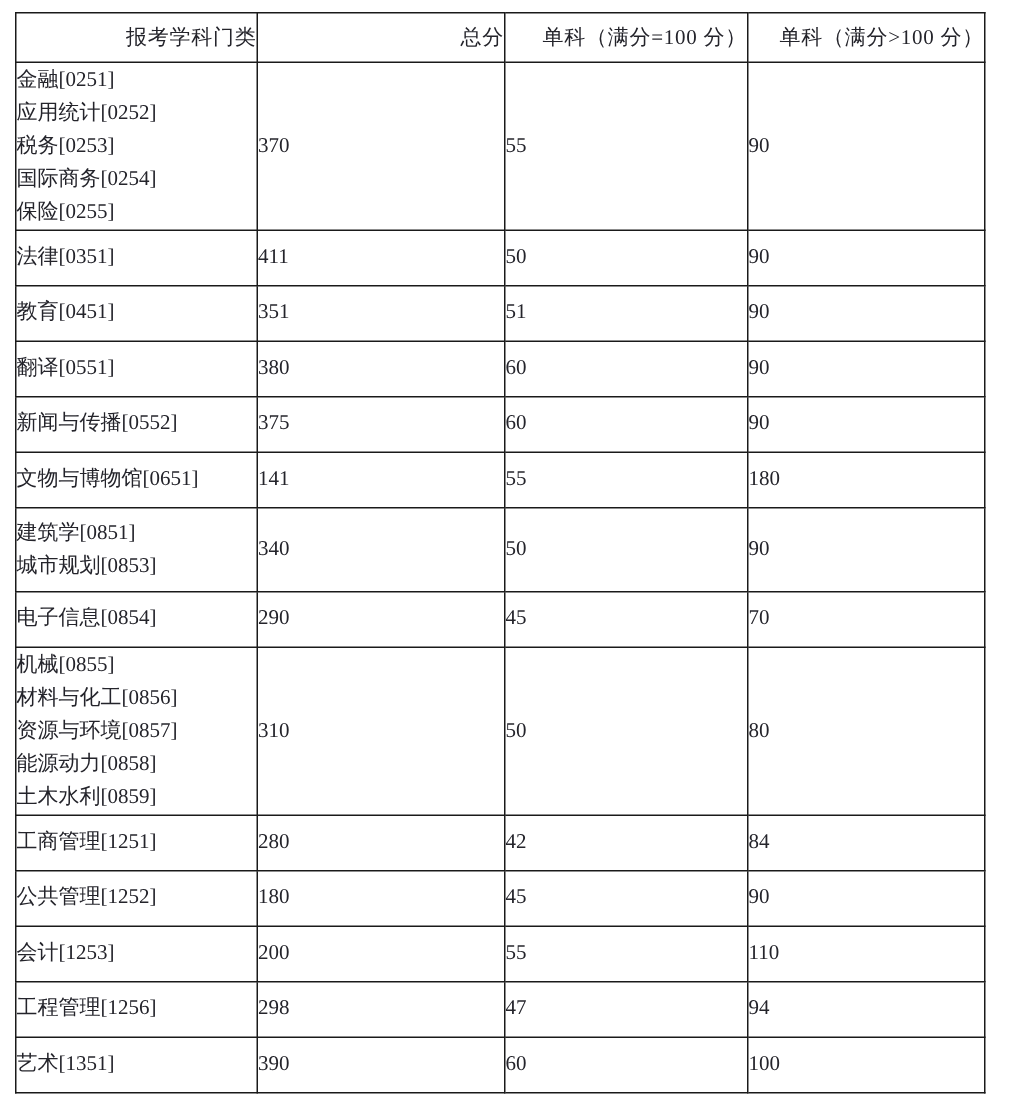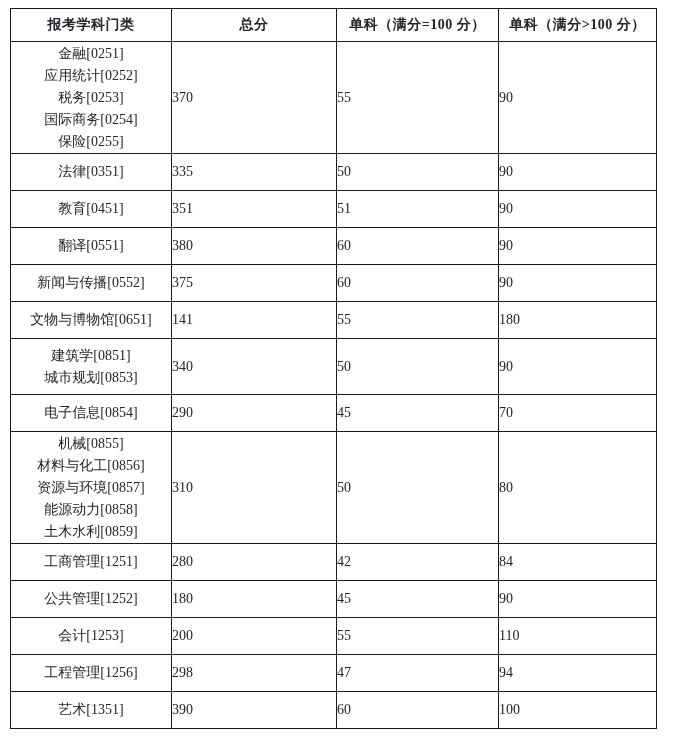--- a/index.html
+++ b/index.html
@@ -29,26 +29,26 @@
     color: #24242b;
     font-size: 14px;
     padding: 0;
     vertical-align: middle;
     background: #ffffff;
   }
   table.score-table thead tr {
     height: 33px;
   }
   table.score-table th {
-    font-weight: bold;
-    text-align: center;
+    font-weight: normal;
+    text-align: right;
     letter-spacing: 0.5px;
   }
   td.cat {
-    text-align: center;
+    text-align: left;
     padding-left: 14px;
     padding-right: 4px;
   }
   td.cat div {
     line-height: 22px;
     white-space: nowrap;
   }
   td.num {
     text-align: left;
   }
@@ -85,21 +85,21 @@
             <div>保险[0255]</div>
           </td>
           <td class="num">370</td>
           <td class="num">55</td>
           <td class="num">90</td>
         </tr>
         <tr class="row-1">
           <td class="cat">
             <div>法律[0351]</div>
           </td>
-          <td class="num">335</td>
+          <td class="num">411</td>
           <td class="num">50</td>
           <td class="num">90</td>
         </tr>
         <tr class="row-1">
           <td class="cat">
             <div>教育[0451]</div>
           </td>
           <td class="num">351</td>
           <td class="num">51</td>
           <td class="num">90</td>

